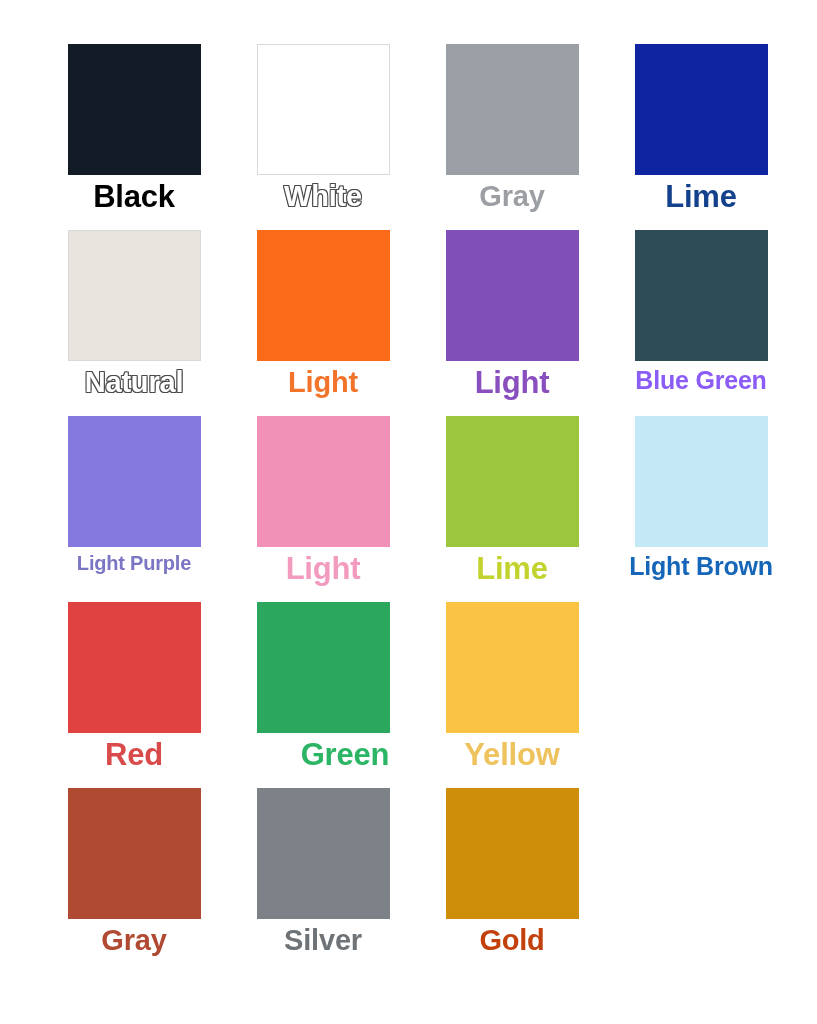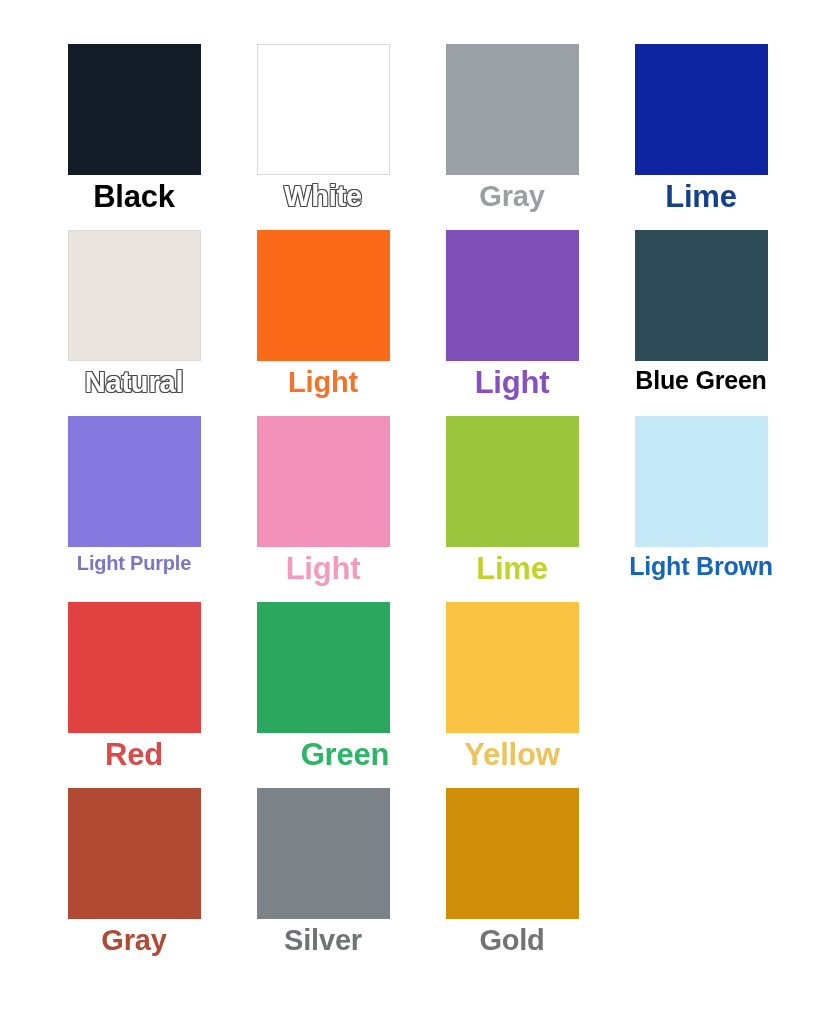--- a/index.html
+++ b/index.html
@@ -108,21 +108,21 @@
       <div class="swatch-cell">
         <div class="swatch-chip" title="Orange" style="background: rgb(250, 106, 24);"></div>
         <div class="swatch-label sz-lg" style="color: rgb(242, 116, 43);">Light</div>
       </div>
       <div class="swatch-cell">
         <div class="swatch-chip" title="Purple" style="background: rgb(128, 80, 184);"></div>
         <div class="swatch-label sz-xl" style="color: rgb(138, 79, 190);">Light</div>
       </div>
       <div class="swatch-cell">
         <div class="swatch-chip" title="Blue Green" style="background: rgb(46, 76, 88);"></div>
-        <div class="swatch-label sz-md" style="color: #000000;">Blue Green</div>
+        <div class="swatch-label sz-md" style="color: #8b5cf6;">Blue Green</div>
       </div>
       <div class="swatch-cell">
         <div class="swatch-chip" title="Light Purple" style="background: rgb(132, 120, 222);"></div>
         <div class="swatch-label sz-sm" style="color: rgb(123, 118, 196);">Light Purple</div>
       </div>
       <div class="swatch-cell">
         <div class="swatch-chip" title="Pink" style="background: rgb(242, 145, 184);"></div>
         <div class="swatch-label sz-xl" style="color: rgb(242, 155, 190);">Light</div>
       </div>
       <div class="swatch-cell">
@@ -152,20 +152,20 @@
       <div class="swatch-cell">
         <div class="swatch-chip" title="Brown" style="background: rgb(176, 74, 50);"></div>
         <div class="swatch-label sz-lg" style="color: rgb(176, 74, 50);">Gray</div>
       </div>
       <div class="swatch-cell">
         <div class="swatch-chip" title="Silver" style="background: rgb(125, 130, 136);"></div>
         <div class="swatch-label sz-lg" style="color: rgb(110, 115, 119);">Silver</div>
       </div>
       <div class="swatch-cell">
         <div class="swatch-chip" title="Gold" style="background: rgb(206, 142, 9);"></div>
-        <div class="swatch-label sz-lg" style="color: #737373;">Gold</div>
+        <div class="swatch-label sz-lg" style="color: #c2410c;">Gold</div>
       </div>
       <div class="swatch-cell is-empty">
         <div class="swatch-chip" title="empty-slot-2" style="background: rgb(255, 255, 255);"></div>
         <div class="swatch-label sz-md" style="color: rgb(255, 255, 255);"></div>
       </div>
     </div>
 </div>
 
 </body></html>

